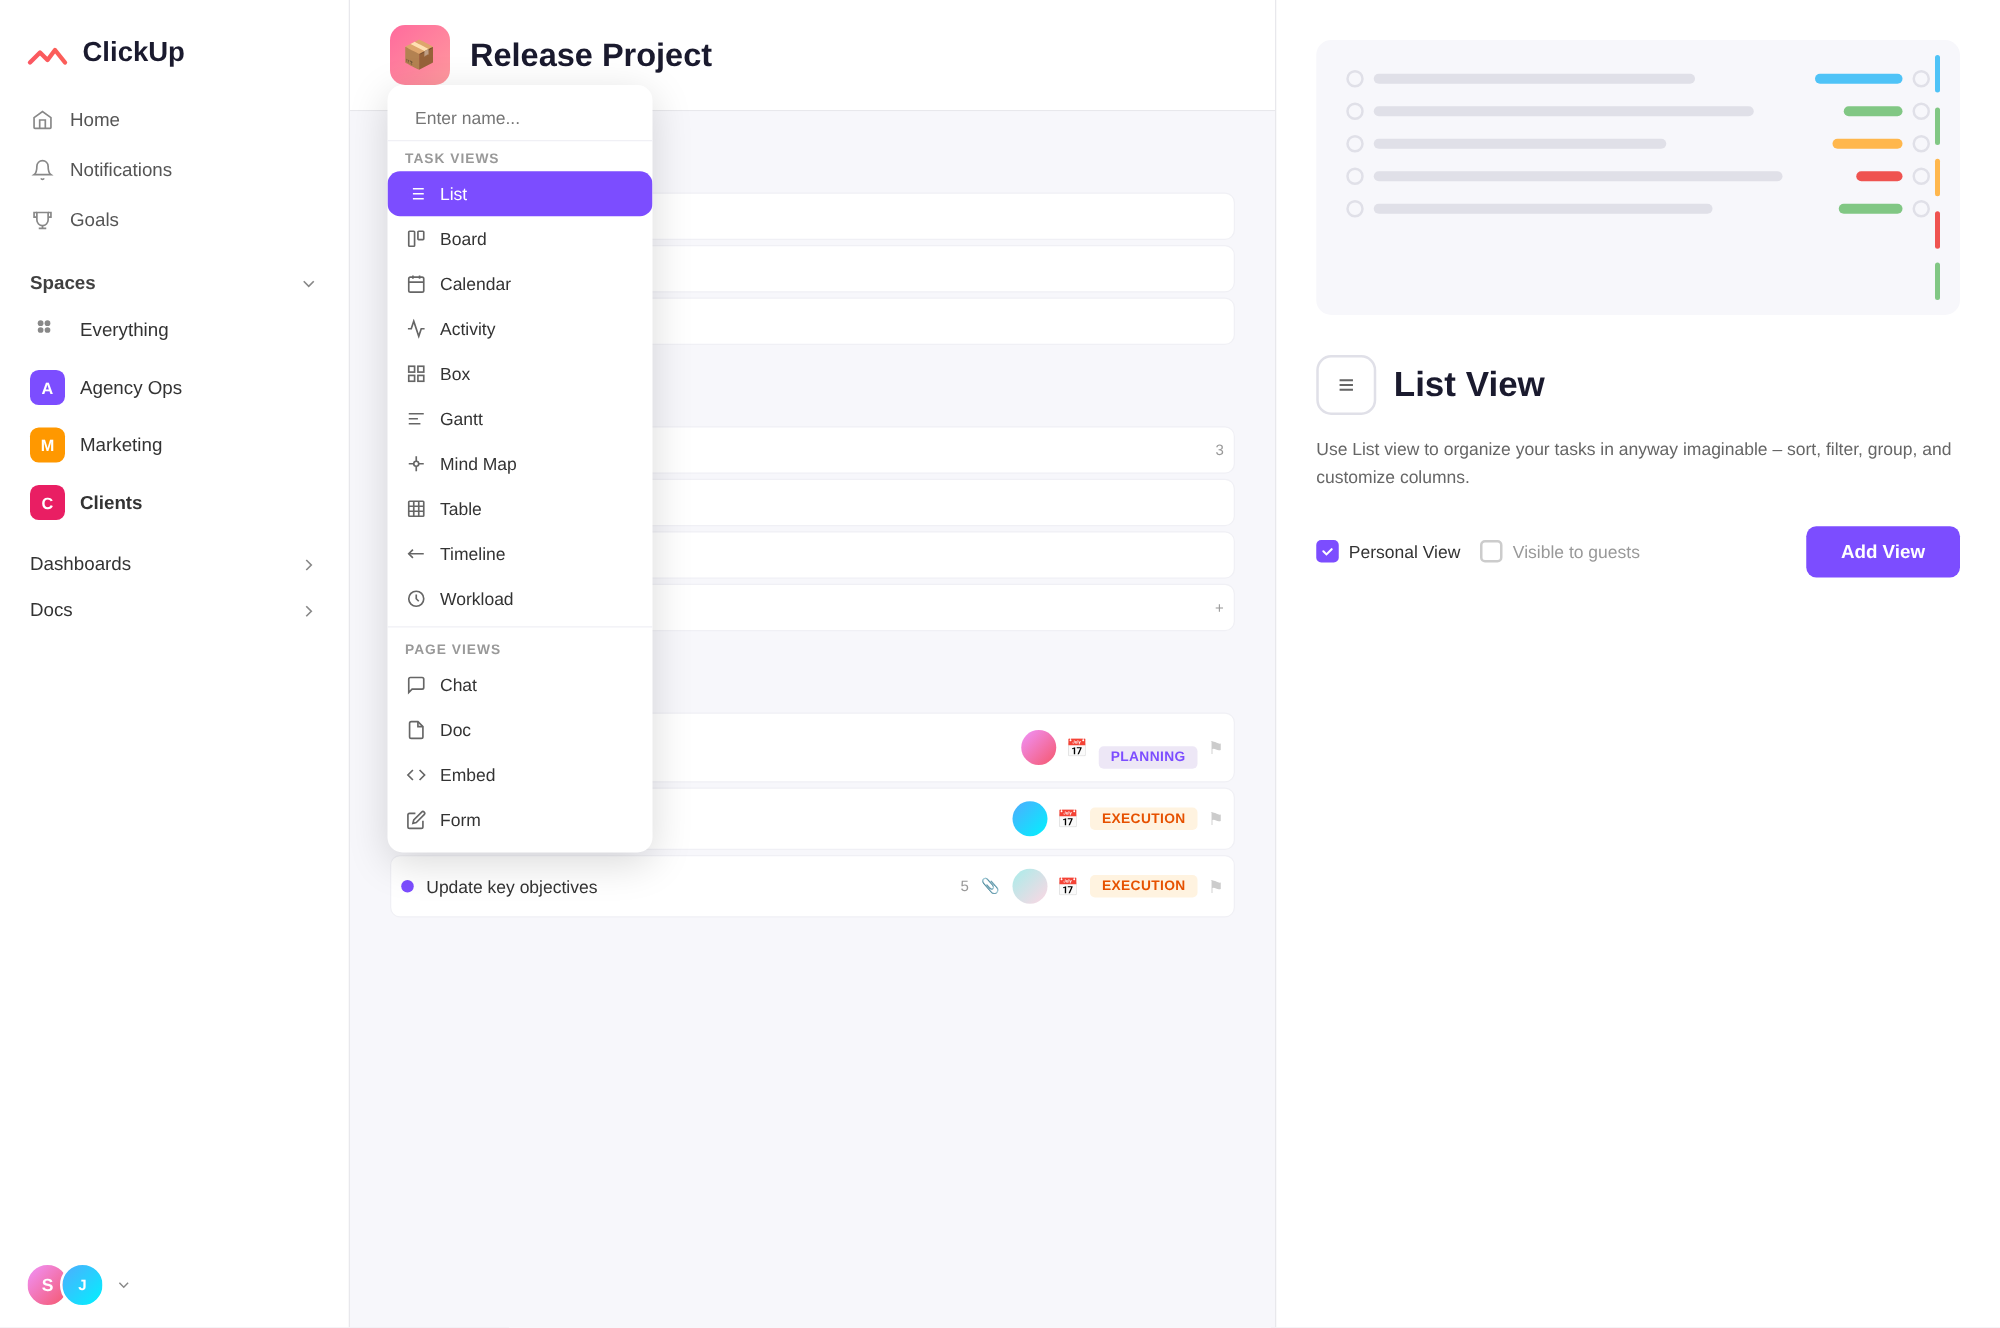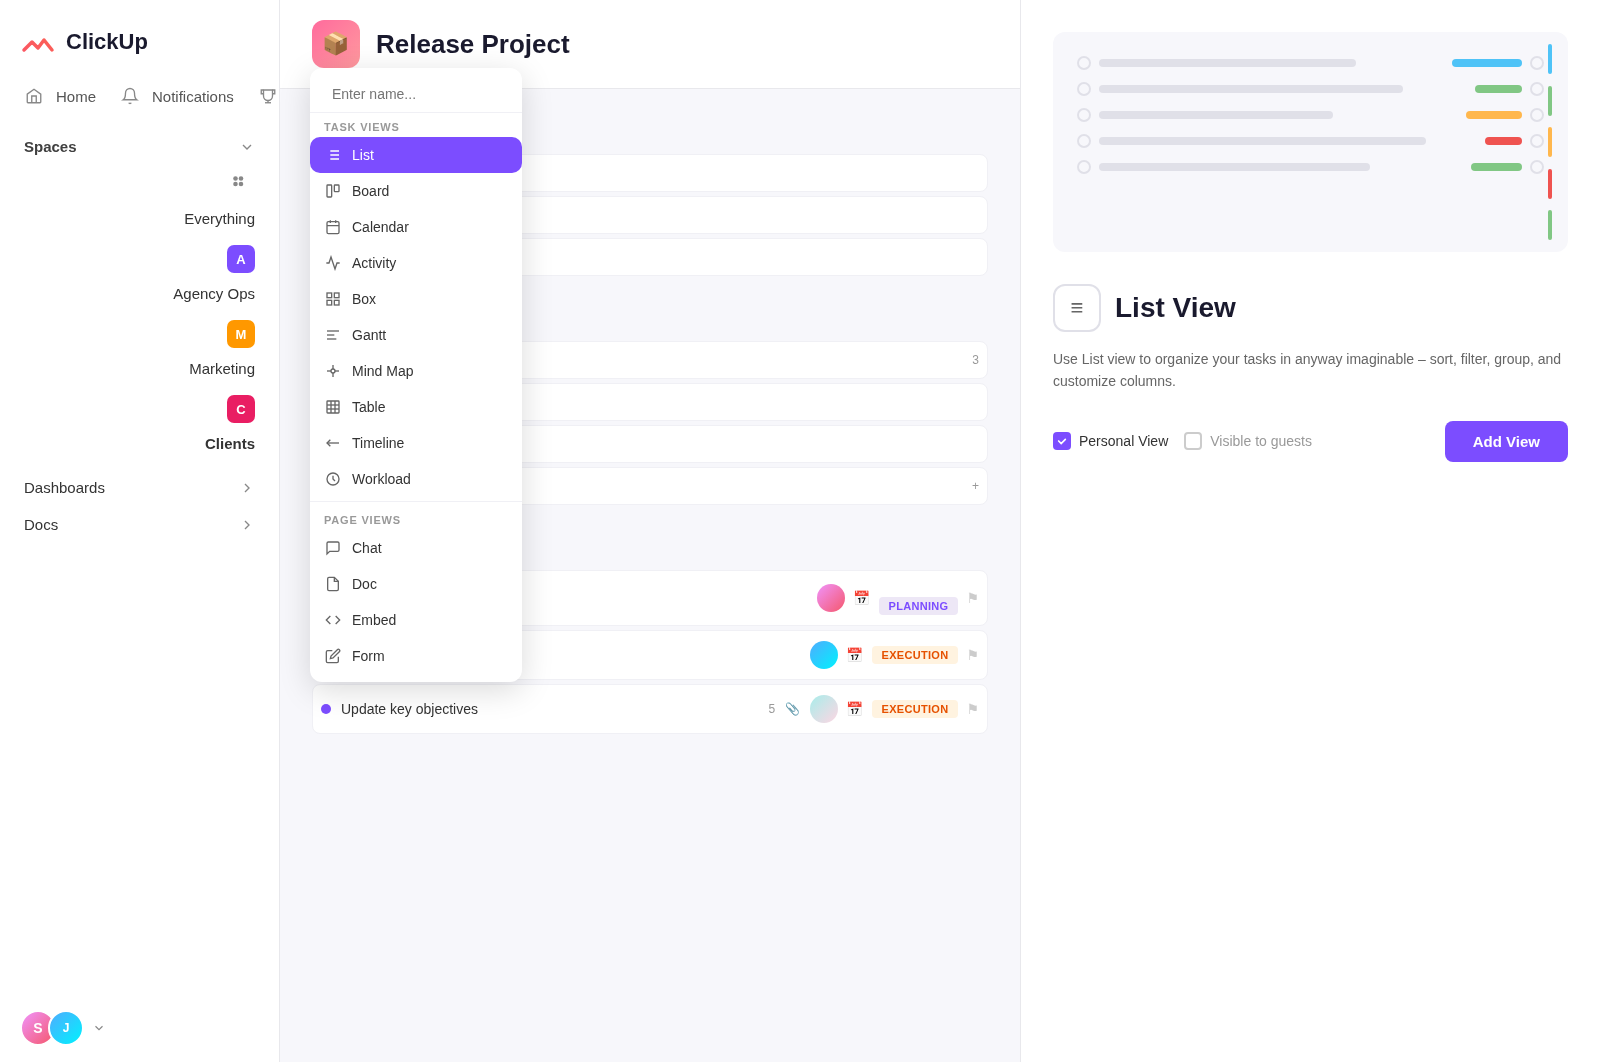--- a/index.html
+++ b/index.html
@@ -26,21 +26,21 @@
       width: 36px;
       height: 36px;
     }
     .logo-text {
       font-size: 22px;
       font-weight: 700;
       color: #1a1a2e;
     }
     .sidebar-nav {
       display: flex;
-      flex-direction: row;
+      flex-direction: column;
       padding: 0 12px;
     }
     .nav-item {
       display: flex;
       align-items: center;
       gap: 12px;
       padding: 10px 12px;
       border-radius: 8px;
       cursor: pointer;
       color: #555;
@@ -54,29 +54,28 @@
       justify-content: space-between;
       padding: 10px 24px 6px 24px;
       font-size: 15px;
       font-weight: 700;
       color: #404040;
       cursor: pointer;
     }
     .spaces-header svg { color: #888; }
     .space-item {
       display: flex;
-      align-items: flex-end;
+      align-items: center;
       gap: 12px;
       padding: 9px 12px;
       border-radius: 8px;
       cursor: pointer;
       color: #333;
       font-size: 15px;
       font-weight: 500;
-      flex-direction: column;
     }
     .space-avatar {
       width: 28px;
       height: 28px;
       border-radius: 7px;
       display: flex;
       align-items: center;
       justify-content: center;
       font-weight: 700;
       font-size: 13px;

